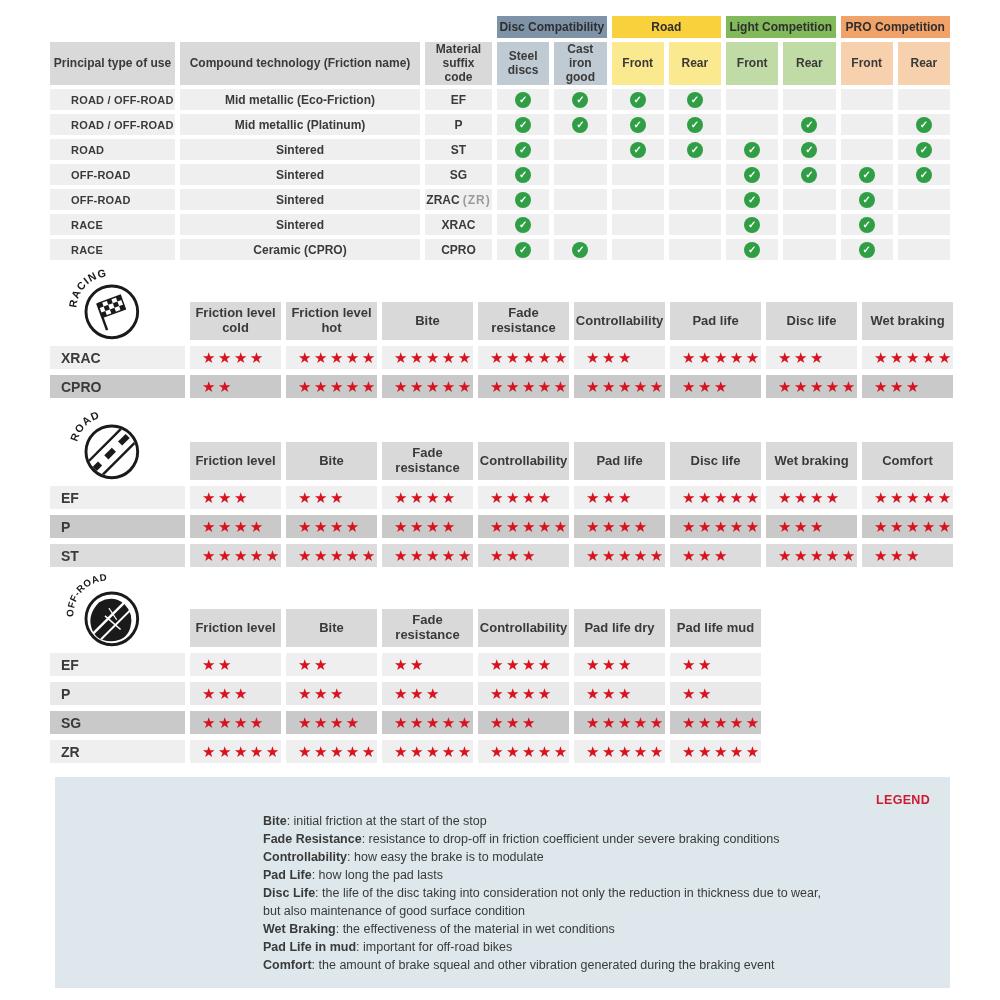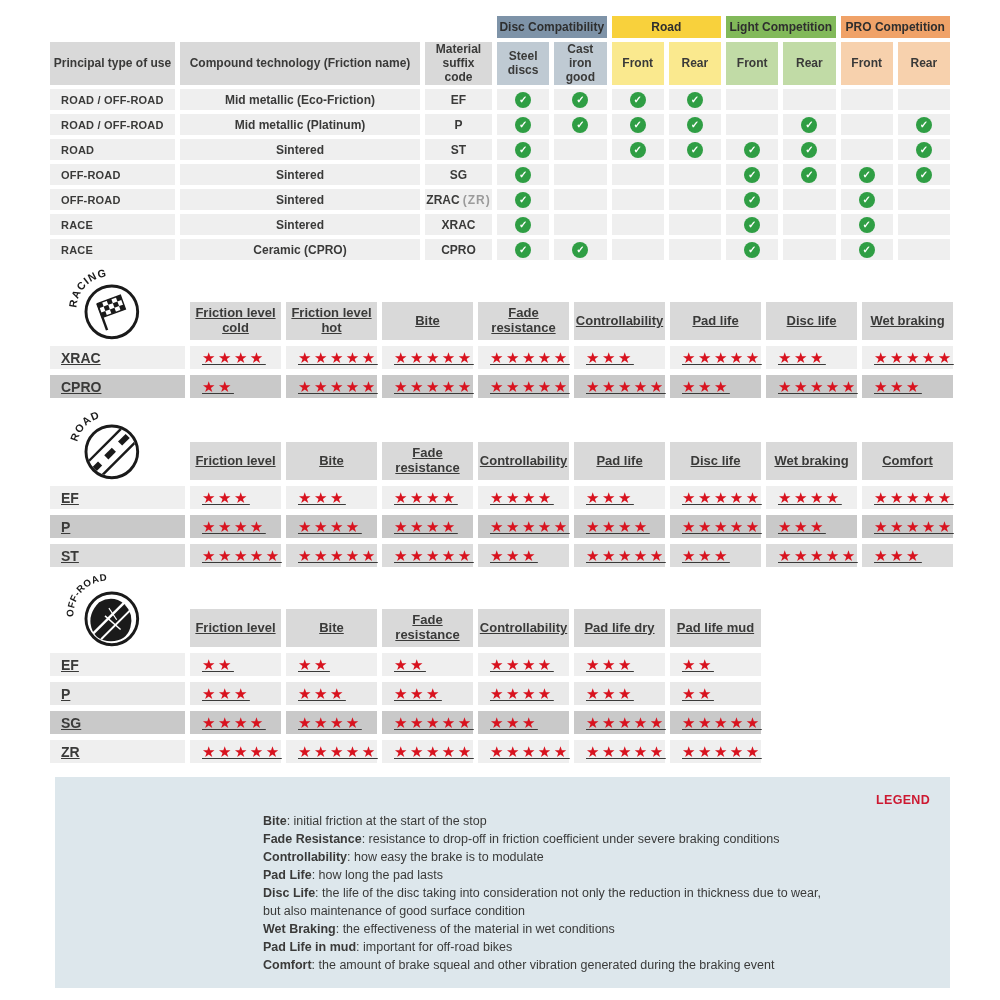--- a/index.html
+++ b/index.html
@@ -9,36 +9,36 @@
 
   
   .compat-grid{display:grid;grid-template-columns:125px 240px 67px repeat(8,1fr);gap:4px 5px;}
   .spacer3{grid-column:1/4;}
   .gh{grid-column:span 2;height:22px;display:flex;align-items:center;justify-content:center;
       font-weight:bold;font-size:12px;color:#2e2e2e;}
   .mh{background:#d9d9d9;min-height:36px;display:flex;align-items:center;justify-content:center;
       text-align:center;font-weight:bold;font-size:12px;line-height:1.15;padding:1px 2px;box-sizing:border-box;}
   .sh{background:#bfcad3;}
   .cell{height:21px;background:#efefef;display:flex;align-items:center;font-weight:bold;font-size:11px;}
-  .use{padding-left:11px;letter-spacing:.2px;}
+  .use{padding-left:21px;letter-spacing:.2px;}
   .comp{justify-content:center;font-size:12px;}
   .code{justify-content:center;font-size:12px;}
   .note{color:#9b9b9b;margin-left:3px;letter-spacing:1px;}
   .chk{justify-content:center;}
   .check{width:16px;height:16px;border-radius:50%;color:#fff;font-size:10px;font-weight:bold;
          display:flex;align-items:center;justify-content:center;line-height:1;}
 
   
   .star-section{position:relative;padding-top:30px;}
   .sect-racing{margin-top:12px;}
   .sect-road{margin-top:14px;}
   .sect-offroad{margin-top:12px;}
   .sect-icon{position:absolute;top:-6px;left:16px;width:78px;height:78px;}
   .sect-icon text{font-family:"Liberation Sans",sans-serif;}
-  .star-grid{display:grid;gap:6px 5px;text-decoration:underline;}
+  .star-grid{display:grid;gap:6px 5px;}
   .sth{background:#d9d9d9;min-height:38px;display:flex;align-items:center;justify-content:center;
        text-align:center;font-weight:bold;font-size:13px;line-height:1.15;padding:1px 4px;box-sizing:border-box;}
   .rl{height:23px;display:flex;align-items:center;padding-left:11px;font-weight:bold;font-size:14px;}
   .sc{height:23px;display:flex;align-items:center;padding-left:12px;font-size:15px;letter-spacing:2.5px;line-height:1;}
 
   
   .legend{margin-top:14px;margin-left:5px;padding:14px 20px 14px 208px;font-size:12.5px;line-height:18px;}
   .legend-title{font-weight:bold;margin-bottom:3px;letter-spacing:.3px;}
   .legend-line b{font-weight:bold;}
 </style>

